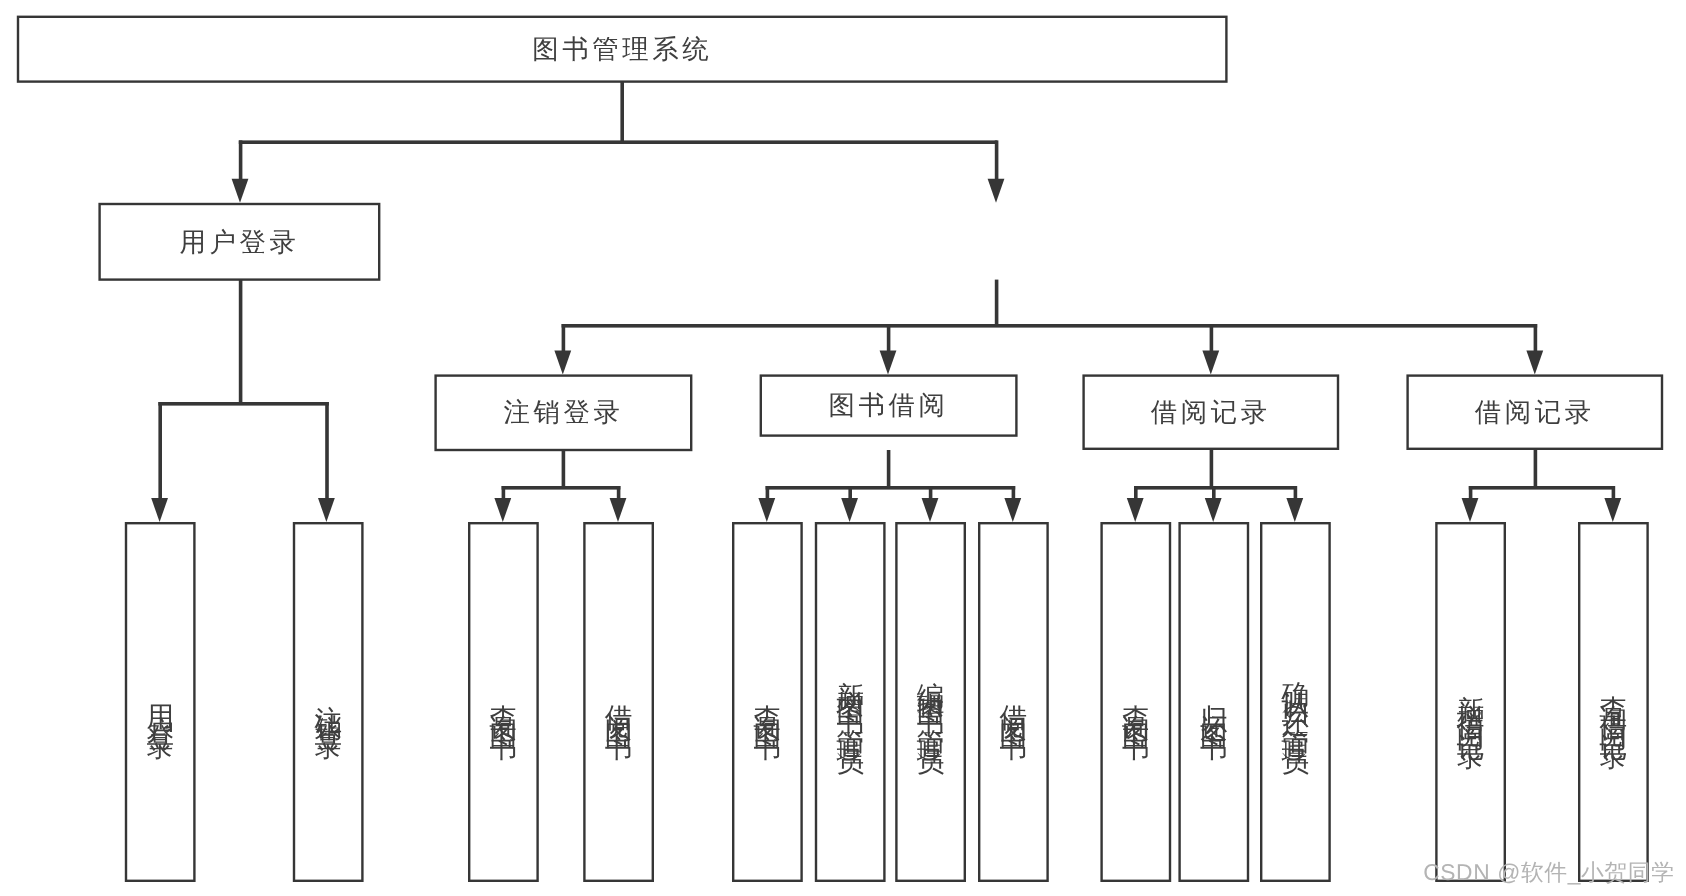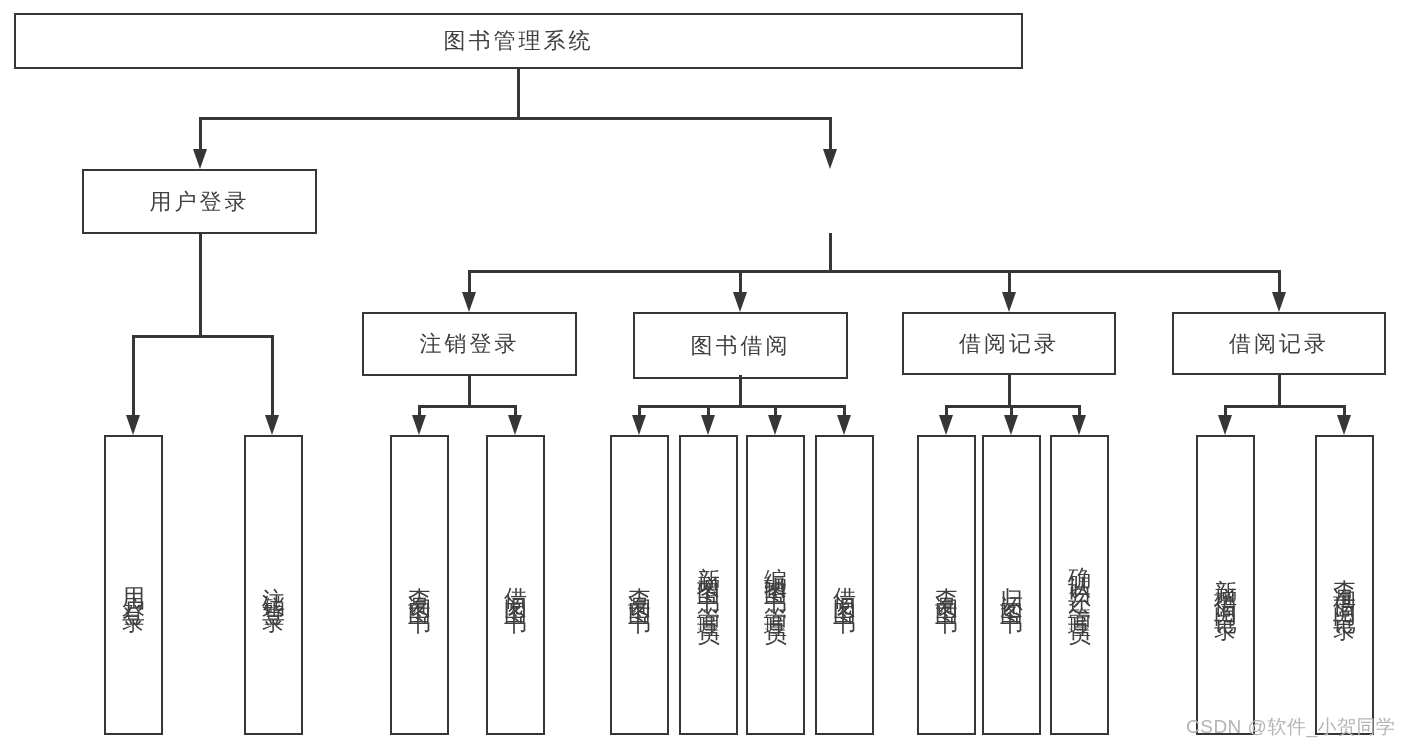--- a/index.html
+++ b/index.html
@@ -83,21 +83,21 @@
   <div class="ln v" style="left:739px;top:270px;height:25px"></div>
   <div class="arrow" style="left:733px;top:292px"></div>
   <div class="ln v" style="left:1008px;top:270px;height:25px"></div>
   <div class="arrow" style="left:1002px;top:292px"></div>
   <div class="ln v" style="left:1278px;top:270px;height:25px"></div>
   <div class="arrow" style="left:1272px;top:292px"></div>
 
   <div class="box hbox" style="left:362px;top:312px;width:215px;height:64px">
     <span>注销登录</span>
   </div>
-  <div class="box hbox" style="left:633px;top:312px;width:215px;height:67px">
+  <div class="box hbox" style="left:633px;top:312px;width:215px;height:52px">
     <span>图书借阅</span>
   </div>
   <div class="box hbox" style="left:902px;top:312px;width:214px;height:63px">
     <span>借阅记录</span>
   </div>
   <div class="box hbox" style="left:1172px;top:312px;width:214px;height:63px">
     <span>借阅记录</span>
   </div>
 
   <div class="ln v" style="left:468px;top:375px;height:32px"></div>

